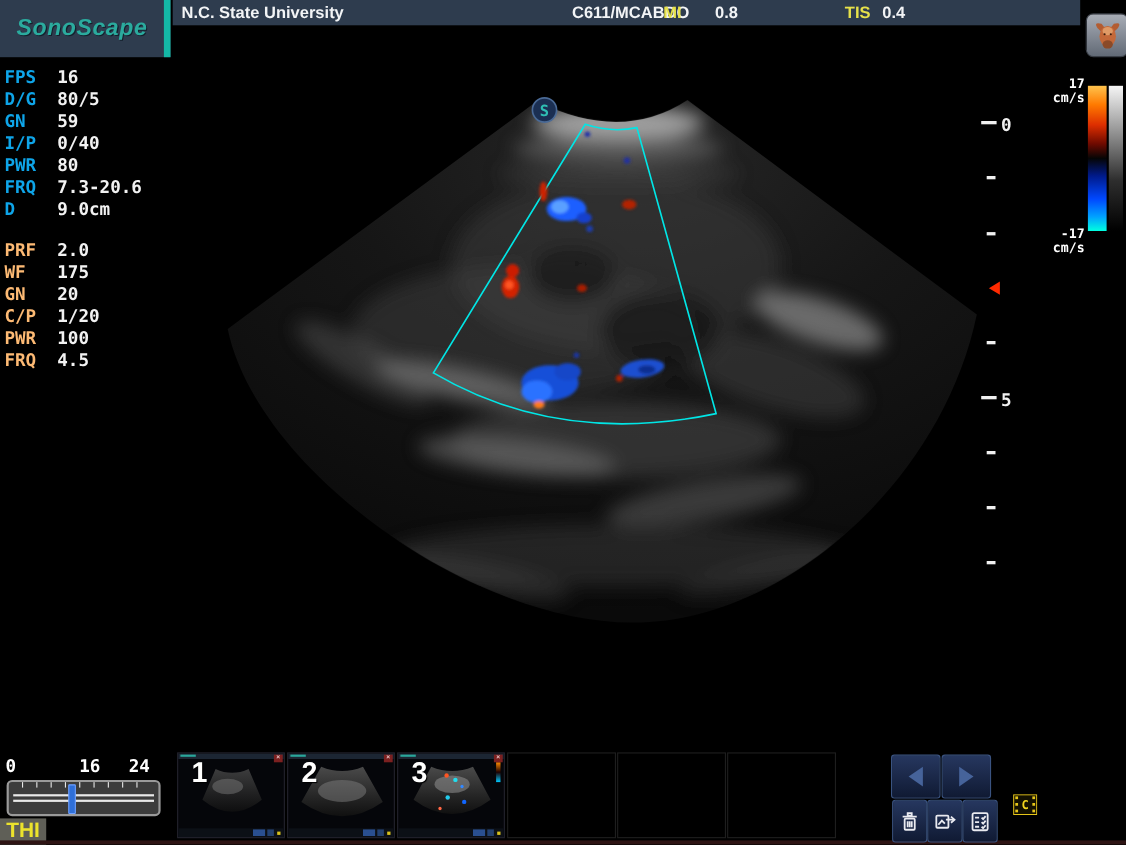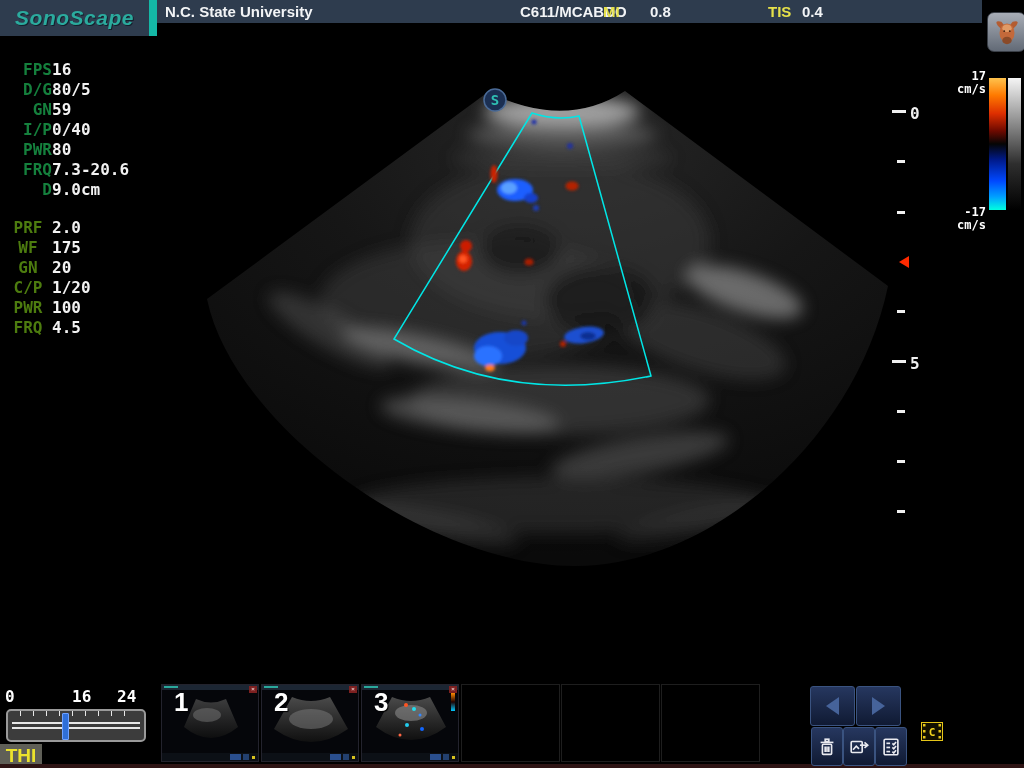--- a/index.html
+++ b/index.html
@@ -1,41 +1,41 @@
 <!DOCTYPE html>
 <html><head>
 <meta charset="utf-8">
 <style>
   html,body{margin:0;padding:0;background:#000;}
   .screen{position:relative;width:1024px;height:768px;background:#000;overflow:hidden;
           font-family:"Liberation Sans",sans-serif;}
   .abs{position:absolute;}
 
   
-  .logo-panel{left:0;top:0;width:149px;height:36px;background:#2e3c4e;border-right:8px solid #14b8a6;
+  .logo-panel{left:0;top:0;width:149px;height:52px;background:#2e3c4e;border-right:6px solid #14b8a6;
               display:flex;align-items:center;justify-content:center;}
   .logo-text{color:#2bab9e;font-weight:bold;font-style:italic;font-size:21px;letter-spacing:.5px;
              text-shadow:1px 1px 0 #14202c;}
   .hrow{left:157px;width:825px;height:23px;background:#2e3c4e;color:#f2f4f6;font-weight:bold;font-size:15px;}
   .hrow1{top:0;}
   .hrow2{top:25px;}
   .hrow span{position:absolute;top:3px;white-space:nowrap;}
   .ylabel{color:#e6e14a;}
   .preset-btn{left:987px;top:12px;width:37px;height:38px;border-radius:7px;
               background:linear-gradient(#a8adb6,#626a76);border:1px solid #3a3f47;
               display:flex;align-items:center;justify-content:center;}
 
   
   .params{left:4px;width:150px;font-family:"DejaVu Sans Mono",monospace;font-weight:bold;font-size:16px;}
   .bmode{top:60px;}
   .cmode{top:218px;}
   .prow{display:flex;height:20px;line-height:20px;}
   .plabel{width:48px;}
-  .bmode .plabel{color:#15803d;text-align:right;}
-  .cmode .plabel{color:#4d7c0f;text-align:center;}
+  .bmode .plabel{color:#0ea5e9;}
+  .cmode .plabel{color:#fdba74;}
   .pvalue{color:#f2f2f2;}
 
   
   .cine-num{font-family:"DejaVu Sans Mono",monospace;font-weight:bold;font-size:16px;color:#fff;
             text-shadow:1px 1px 0 #000;top:687px;}
   .cine-track{left:6px;top:709px;width:136px;height:29px;background:#3c3c3c;
               border:2px solid #9a9a9a;border-radius:5px;}
   .cine-tick{position:absolute;top:0;width:1px;height:5px;background:#e8e8e8;}
   .cine-line{position:absolute;left:4px;right:4px;height:2px;background:#e8e8e8;}
   .cine-marker{position:absolute;left:54px;top:2px;width:5px;height:25px;background:#2f6fd8;

